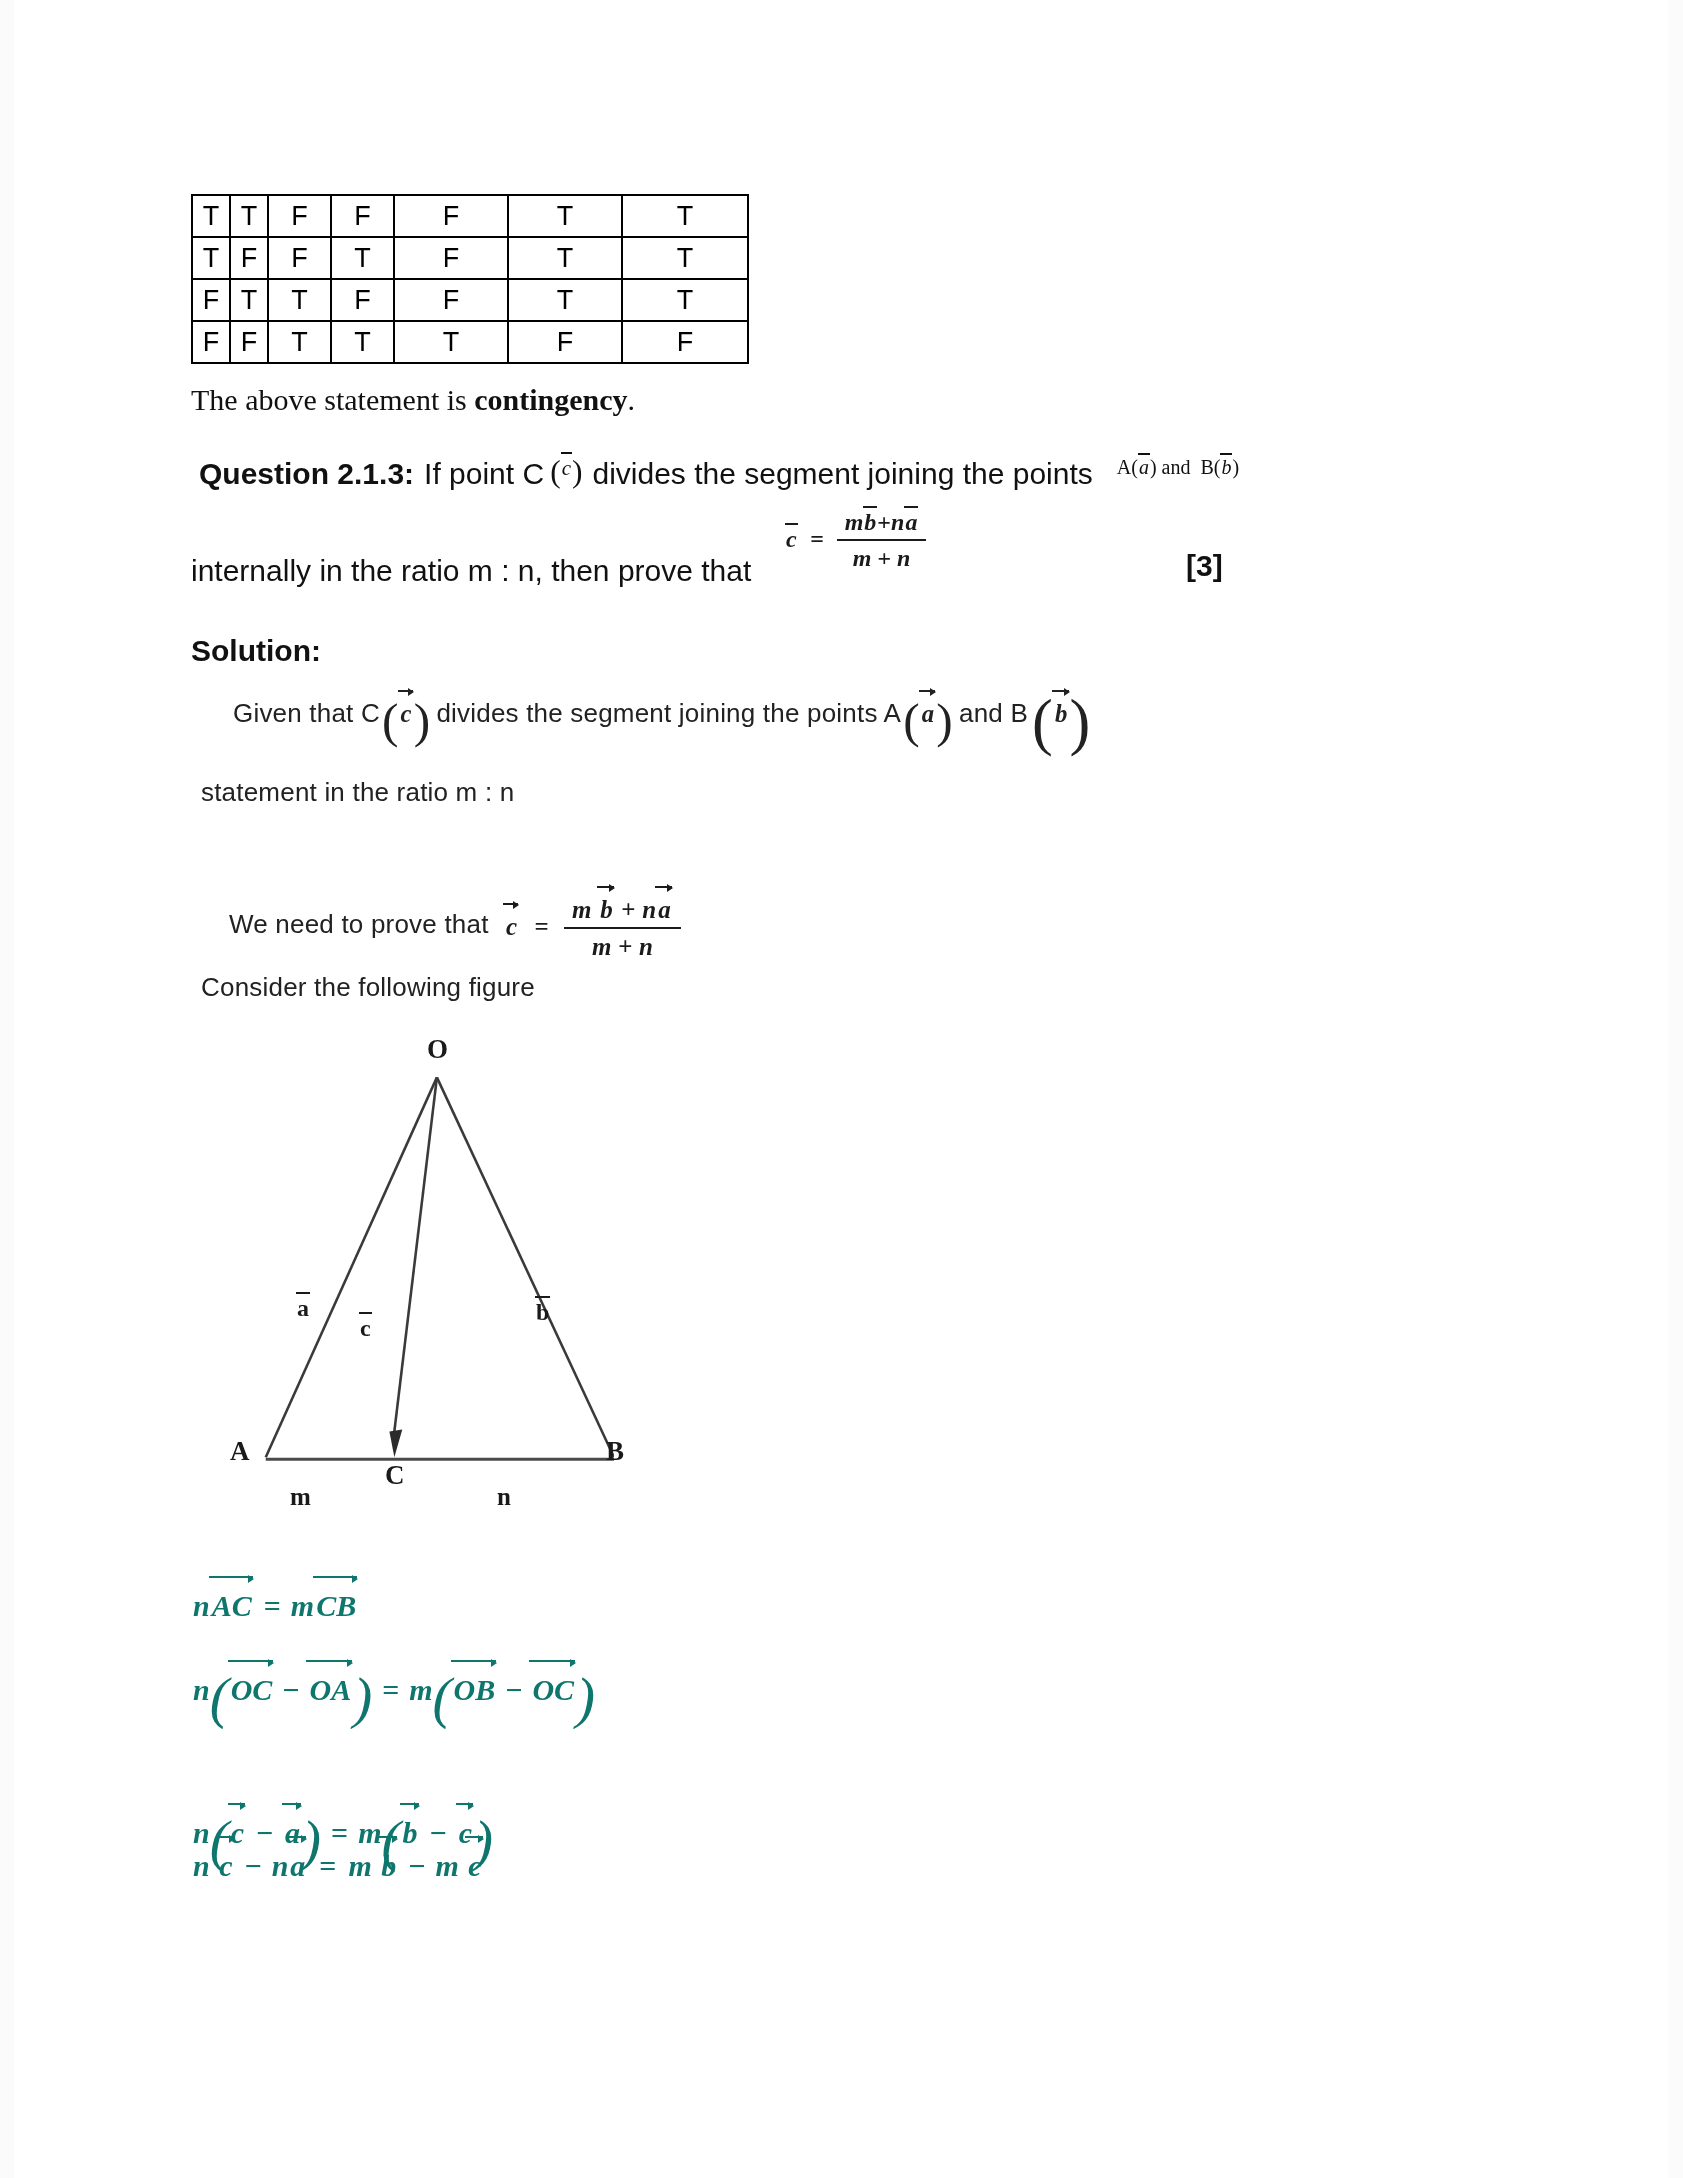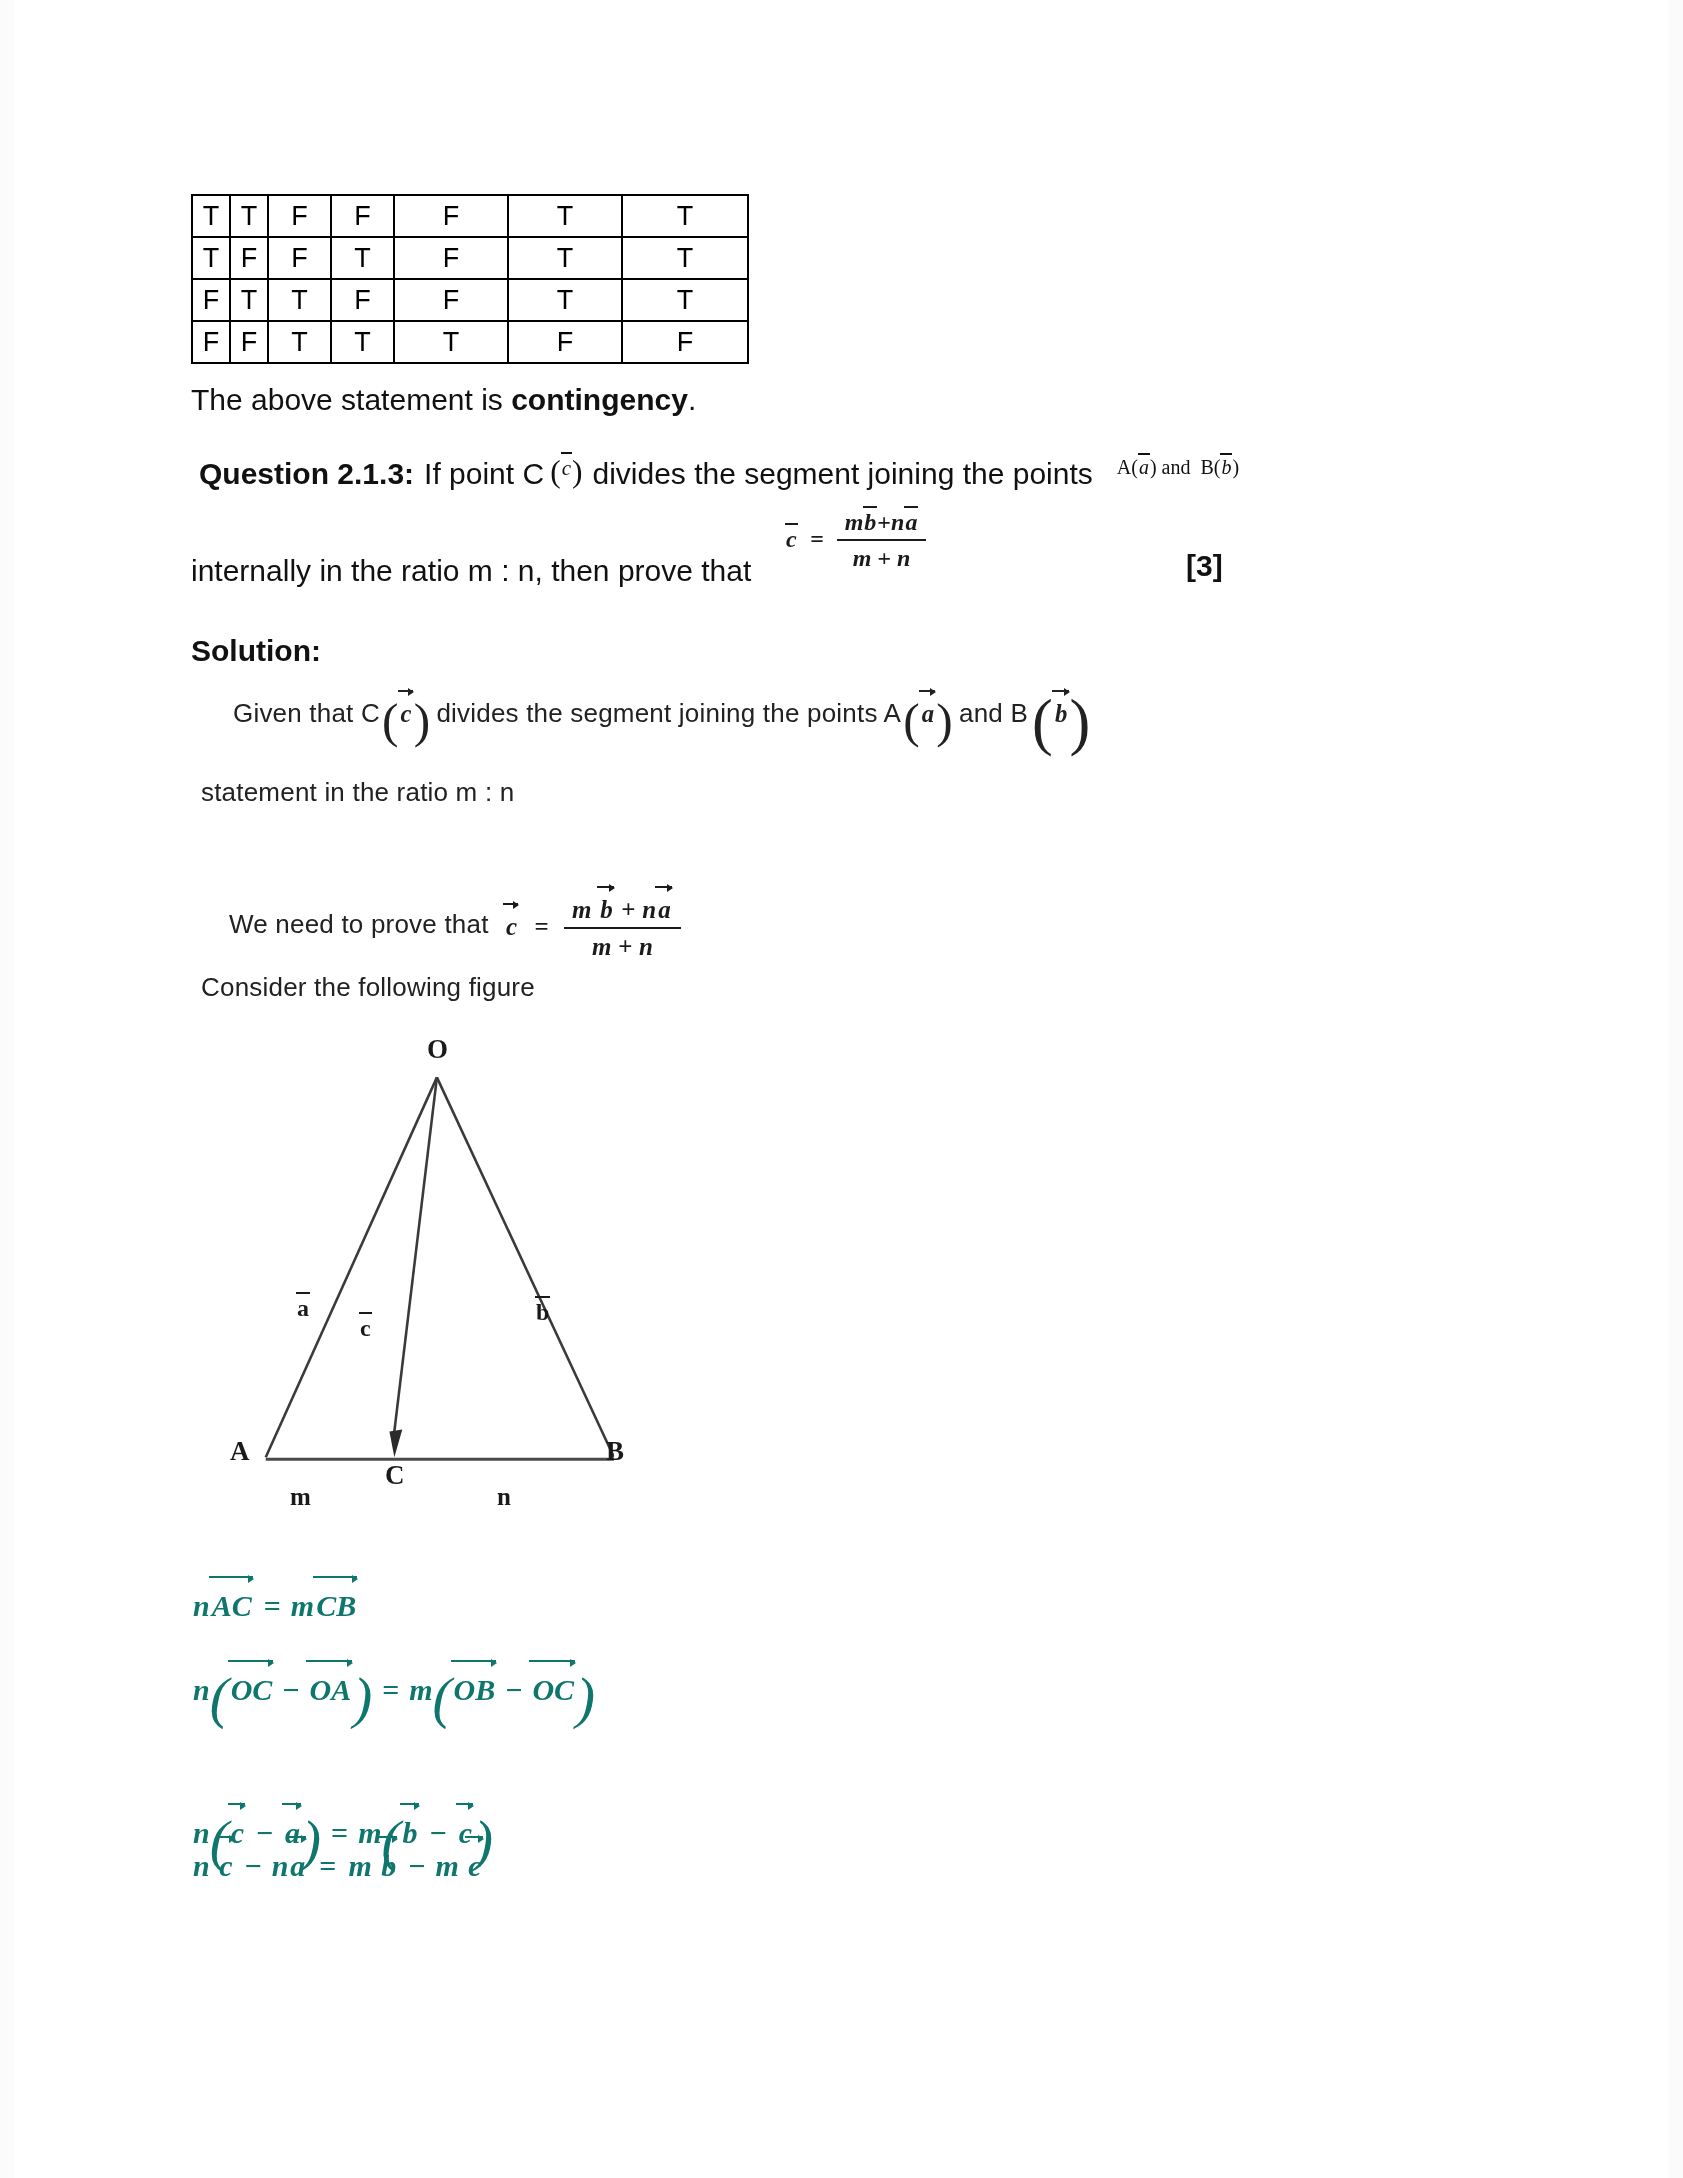--- a/index.html
+++ b/index.html
@@ -251,21 +251,21 @@
         <td class="c1">F</td>
         <td class="c2">T</td>
         <td class="c3">T</td>
         <td class="c4">T</td>
         <td class="c5">F</td>
         <td class="c6">F</td>
       </tr>
     </tbody>
       </table>
 
-    <div class="para" style="top:381px; left:0;">
+    <div class="para" style="top:381px; left:0;font-family:Liberation Serif, serif;">
       <span>The above statement is </span><b>contingency</b><span>.</span>
     </div>
 
     <div class="para" style="top:455px; left:8px;">
       <b>Question 2.1.3:</b><span style="margin-left:10px;">If point C</span><span style="display:inline-block; vertical-align:9px; font-size:21px; margin:0 6px;"><span class="bigparen" style="font-size:1.5em; vertical-align:-0.22em;">(</span><span class="barvec">c</span><span class="bigparen" style="font-size:1.5em; vertical-align:-0.22em;">)</span></span><span style="margin-left:4px;">divides the segment joining the points</span><span style="display:inline-block; vertical-align:10px; font-size:20px; margin-left:24px; font-family:'Liberation Serif',serif;"><span>A(</span><span class="barvec">a</span><span>) and</span>&nbsp; <span>B(</span><span class="barvec">b</span><span>)</span></span>
     </div>
 
     <div class="para" style="top:552px; left:0;">
       <span>internally in the ratio m : n, then prove that</span>
     </div>

